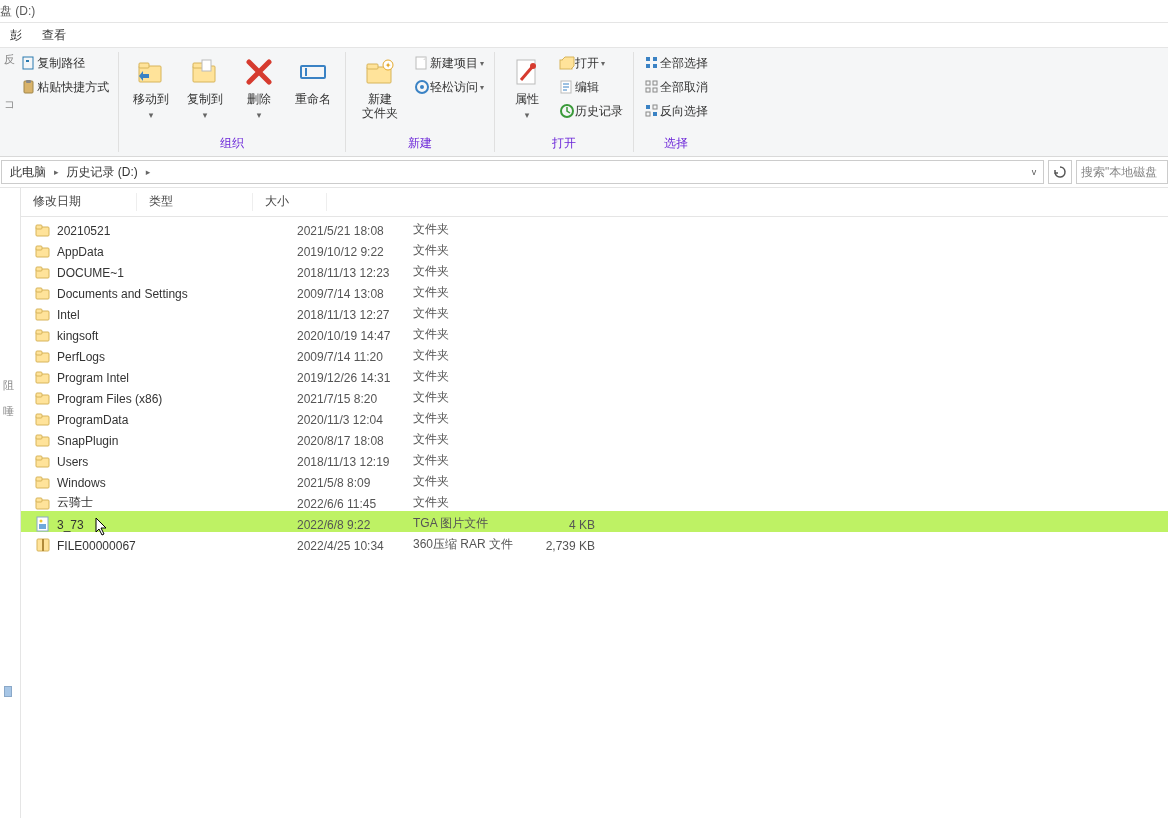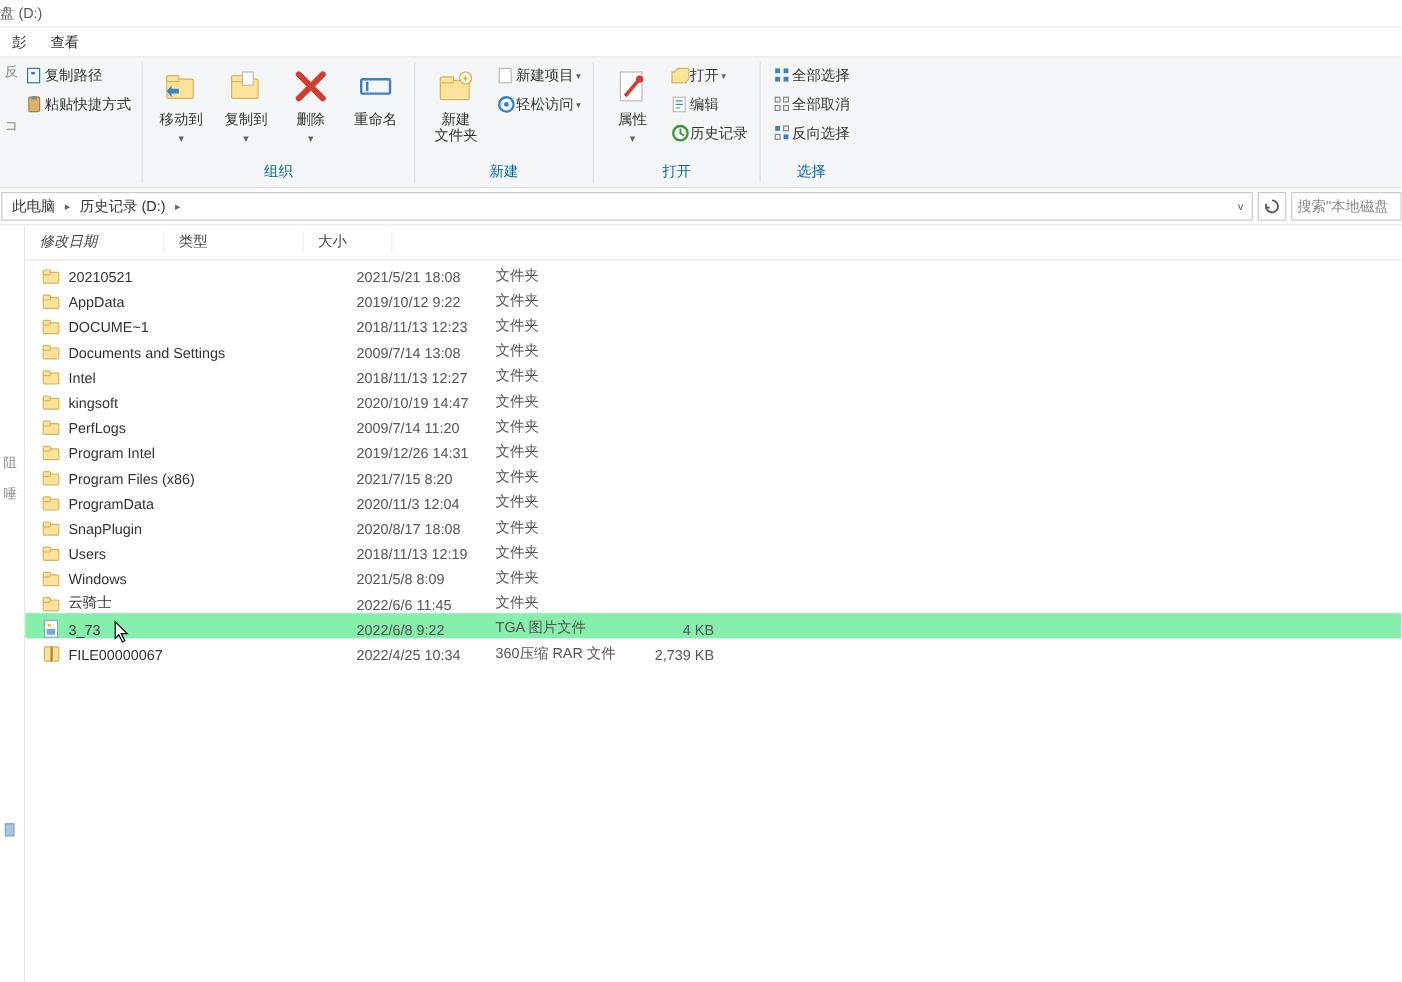--- a/index.html
+++ b/index.html
@@ -57,21 +57,21 @@
     height: 100%;
     box-sizing: border-box;
   }
   .ribbon-group-divider {
     width: 1px;
     background: #e0e0e0;
     margin: 4px 2px;
   }
   .ribbon-group-label {
     font-size: 12px;
-    color: #0369a1;
+    color: #6d28d9;
     padding: 2px 0 4px 0;
     width: 100%;
     text-align: center;
   }
   .ribbon-body {
     display: flex;
     align-items: flex-start;
     gap: 2px;
   }
   .rib-vbtn {
@@ -216,41 +216,41 @@
     border-bottom: 1px solid #e5e5e5;
     position: relative;
   }
   .col-h {
     padding-left: 12px;
     font-size: 12px;
     color: #444;
     box-sizing: border-box;
   }
   .col-name  { width: 262px; padding-left: 18px; position: relative; }
-  .col-date  { width: 116px; font-style: italic; }
+  .col-date  { width: 116px; }
   .col-type  { width: 116px; }
   .col-size  { width: 74px; text-align: left; }
   .col-sep   { border-right: 1px solid #eeeeee; height: 18px; }
   .sort-ind {
     position: absolute;
     top: -1px;
     left: 132px;
     font-size: 9px;
     color: #888;
   }
 
   .rows { }
   .row {
     height: 21px;
     display: flex;
     align-items: flex-end;
     padding-left: 14px;
   }
   .row.sel {
-    background: #86efac;
+    background: #bef264;
   }
   .row .ic-f {
     width: 16px;
     height: 16px;
     margin-right: 6px;
     display: flex;
     align-items: center;
     justify-content: center;
   }
   .c-name { width: 240px; box-sizing: border-box; overflow: hidden; white-space: nowrap; }

